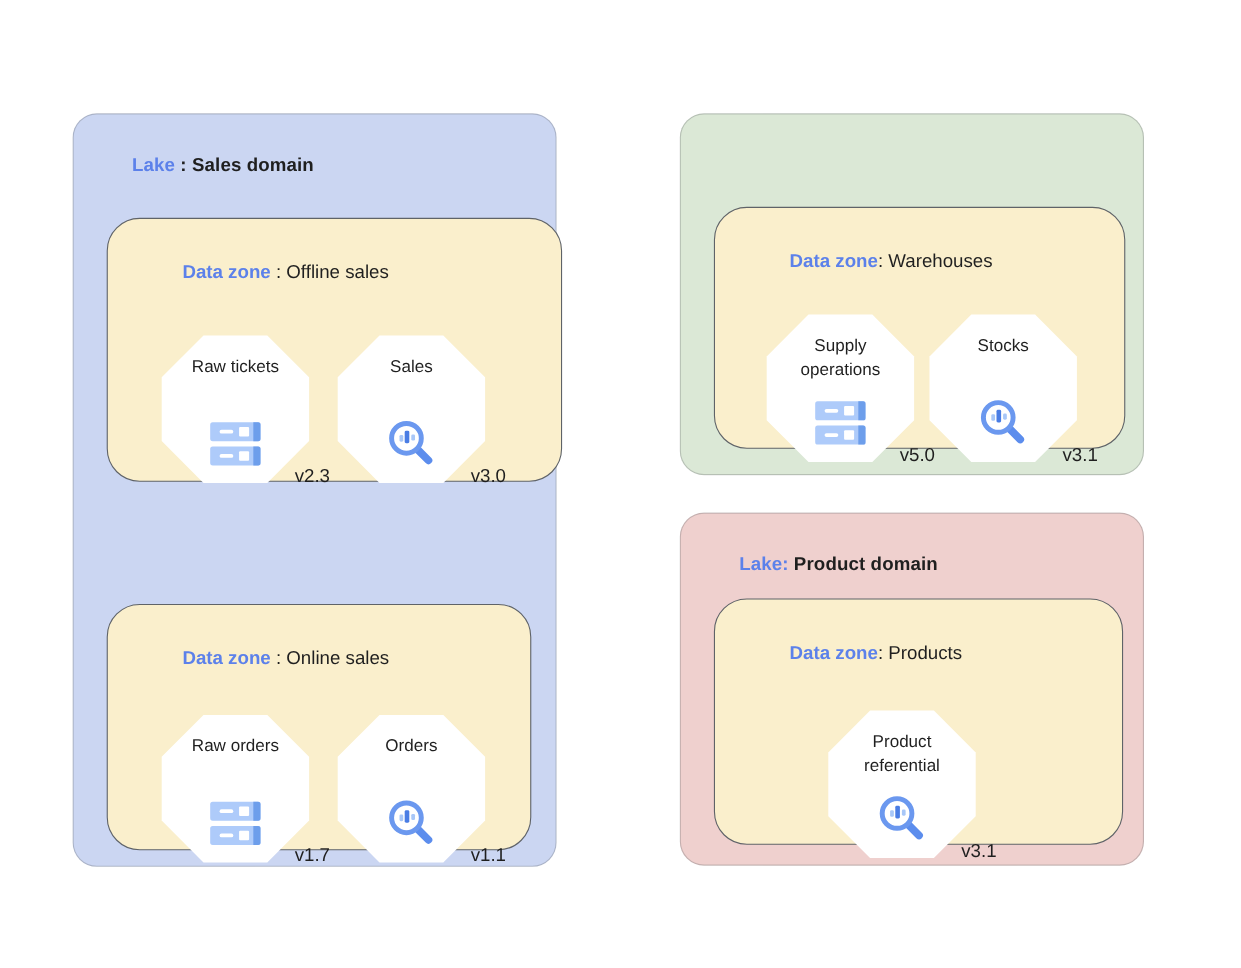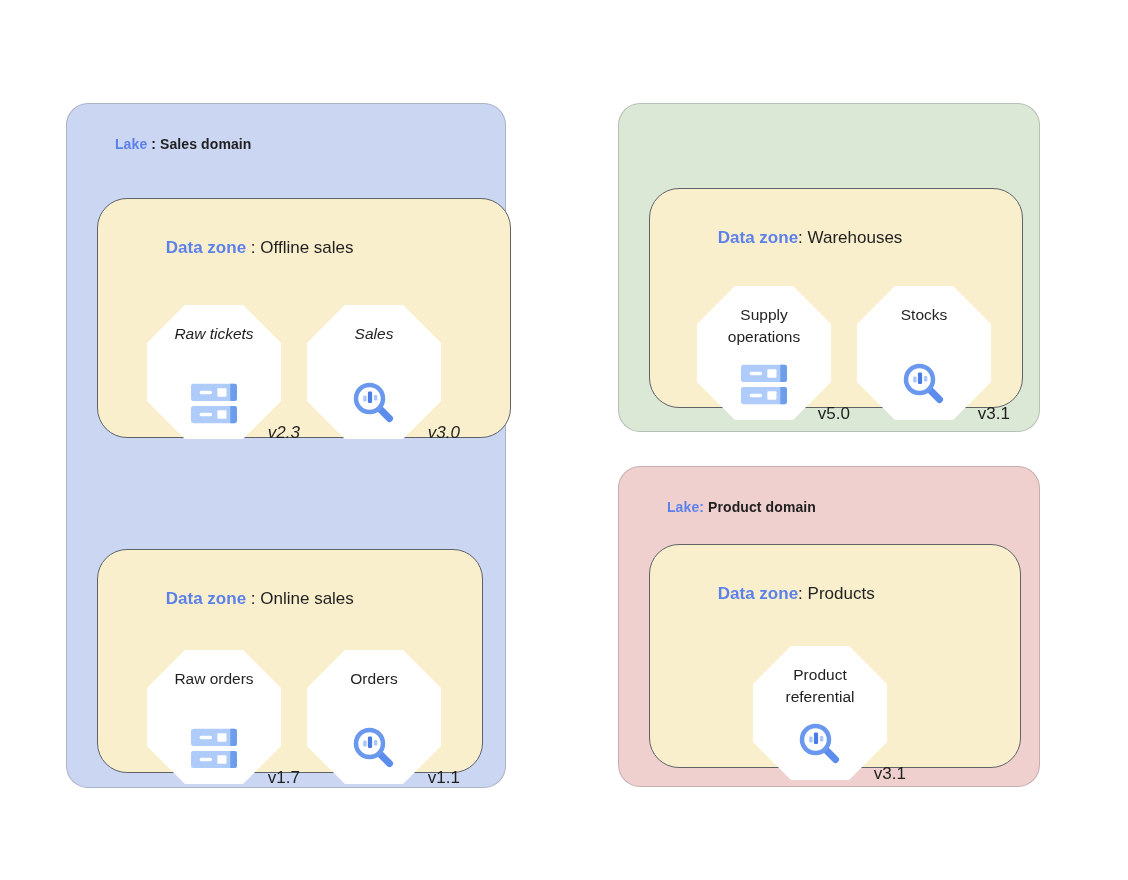--- a/index.html
+++ b/index.html
@@ -13,21 +13,21 @@
     position:absolute; border-radius:22px;
     border:1px solid rgba(95,99,104,0.30);
     box-sizing:border-box;
   }
   .lake-sales   { left:66px;  top:103px; width:440px; height:685px; background:var(--lake-blue-bg); }
   .lake-supply  { left:618px; top:103px; width:422px; height:329px; background:var(--lake-green-bg); }
   .lake-product { left:618px; top:466px; width:422px; height:321px; background:var(--lake-pink-bg); }
 
   .lake-title {
     position:absolute; left:24px; top:16px;
-    font-size:14px; font-weight:bold; letter-spacing:0.1px;
+    font-size:17px; font-weight:bold; letter-spacing:0.1px;
     white-space:pre; color:var(--text-dark);
   }
   .title-prefix { color:var(--accent-blue-text); font-weight:bold; }
   .title-sep    { white-space:pre; font-weight:normal; }
   .lake-title .title-sep { font-weight:bold; color:var(--text-dark); }
   .lake-title .title-name { font-weight:bold; }
 
   .zone {
     position:absolute; background:var(--zone-bg);
     border:1.6px solid var(--zone-border); border-radius:30px;
@@ -38,23 +38,23 @@
   .zone-warehouses { left:30px; top:84px;  width:374px; height:220px; }
   .zone-products   { left:30px; top:77px;  width:372px; height:224px; }
 
   .zone-title {
     padding-left:30px; font-size:17px; white-space:pre;
     line-height:22px; color:var(--text-dark);
   }
   .zone-title .title-name { font-weight:normal; }
 
   .entity-row { display:flex; }
-  .zone-offline    .entity-row { margin-top:21px; padding-left:46px; gap:20px;font-style:italic; }
+  .zone-offline    .entity-row { margin-top:21px; padding-left:46px; gap:20px; }
   .zone-online     .entity-row { margin-top:15px; padding-left:46px; gap:20px; }
-  .zone-warehouses .entity-row { margin-top:12px; padding-left:44px; gap:20px; }
+  .zone-warehouses .entity-row { margin-top:12px; padding-left:44px; gap:8px; }
   .zone-products   .entity-row { margin-top:16px; justify-content:center; padding-right:30px; }
 
   .entity { position:relative; width:140px; height:140px; }
   .entity svg.oct { position:absolute; inset:0; }
   .oct-shape { fill:#ffffff; stroke-width:4.5; stroke-linejoin:round; }
 
   .entity-label {
     position:absolute; top:21px; left:50%; transform:translateX(-50%);
     width:104px; text-align:center; font-size:15.5px; line-height:22px;
     color:var(--text-dark);

